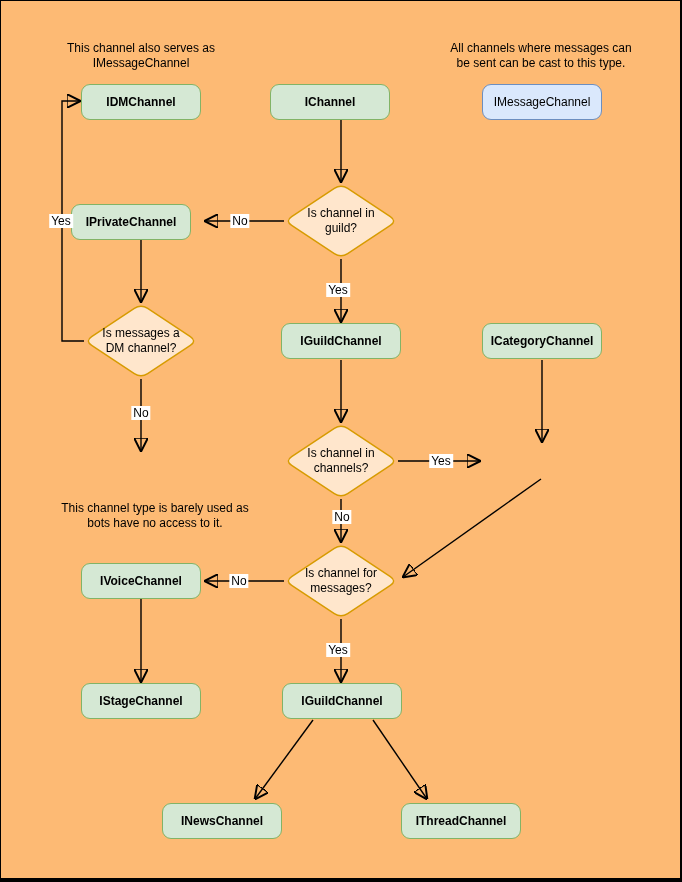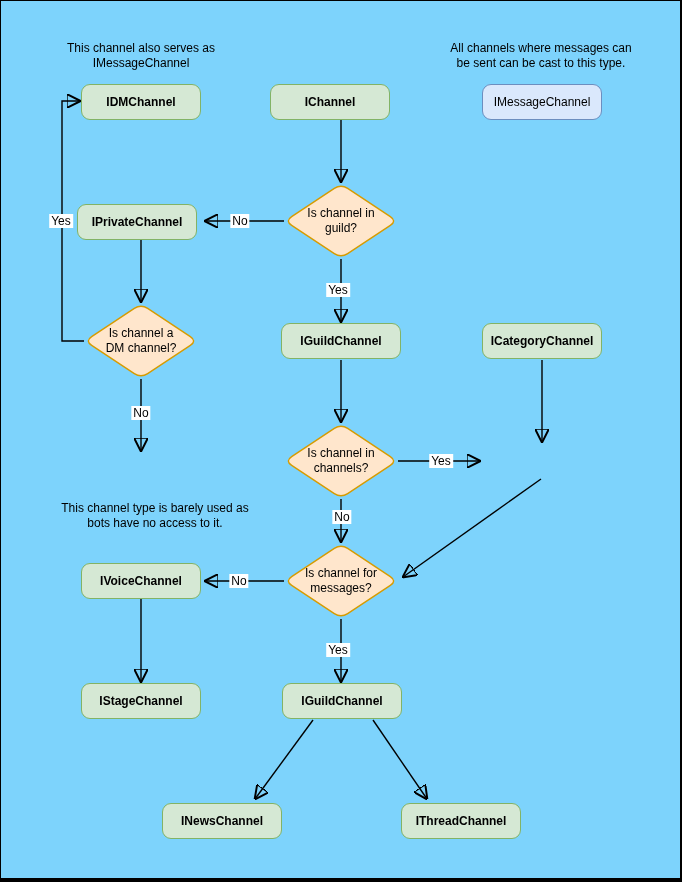--- a/index.html
+++ b/index.html
@@ -1,20 +1,20 @@
 <!DOCTYPE html>
 <html style="--class_fill: #d5e8d4; --class_stroke: #82b366; --castable_fill: #dae8fc; --castable_stroke: #6c8ebf; --decision_fill: #ffe6cc; --decision_stroke: #d79b00; --edge_color: #000000; --text_color: #000000;"><head>
 <meta charset="utf-8">
 <style>
   html,body{margin:0;padding:0;background:#ffffff;}
   .canvas{
     position:relative;
     width:682px;height:882px;
     box-sizing:border-box;
-    background:#7dd3fc;
+    background:#fdba74;
     border:1px solid #000;
     border-right-width:2px;
     border-bottom-width:4px;
     font-family:"Liberation Sans", sans-serif;
     font-size:12px;
     color:#000;
     overflow:hidden;
   }
   .edges{position:absolute;left:0;top:0;width:682px;height:882px;}
   .edges path{fill:none;stroke:#000;stroke-width:1.4px;}
@@ -86,21 +86,21 @@
 
   <div class="node class" style="left:80px;top:83px">
     <span>IDMChannel</span>
   </div>
   <div class="node class" style="left:269px;top:83px">
     <span>IChannel</span>
   </div>
   <div class="node castable" style="left:481px;top:83px">
     <span>IMessageChannel</span>
   </div>
-  <div class="node class" style="left:76px;top:203px">
+  <div class="node class" style="left:70px;top:203px">
     <span>IPrivateChannel</span>
   </div>
   <div class="node class" style="left:280px;top:322px">
     <span>IGuildChannel</span>
   </div>
   <div class="node class" style="left:481px;top:322px">
     <span>ICategoryChannel</span>
   </div>
   <div class="node class" style="left:80px;top:562px">
     <span>IVoiceChannel</span>
@@ -125,21 +125,21 @@
     <span class="decision-text">
       <div>Is channel in</div>
       <div>guild?</div>
     </span>
   </div>
   <div class="decision" style="left:83px;top:302px">
     <svg width="114" height="76" viewBox="0 0 114 76">
       <path class="shape" d="M63.67,5.41 L106.33,33.59 Q113,38 106.33,42.41 L63.67,70.59 Q57,75 50.33,70.59 L7.67,42.41 Q1,38 7.67,33.59 L50.33,5.41 Q57,1 63.67,5.41 Z"></path>
     </svg>
     <span class="decision-text">
-      <div>Is channel a</div>
+      <div>Is messages a</div>
       <div>DM channel?</div>
     </span>
   </div>
   <div class="decision" style="left:283px;top:422px">
     <svg width="114" height="76" viewBox="0 0 114 76">
       <path class="shape" d="M63.67,5.41 L106.33,33.59 Q113,38 106.33,42.41 L63.67,70.59 Q57,75 50.33,70.59 L7.67,42.41 Q1,38 7.67,33.59 L50.33,5.41 Q57,1 63.67,5.41 Z"></path>
     </svg>
     <span class="decision-text">
       <div>Is channel in</div>
       <div>channels?</div>

